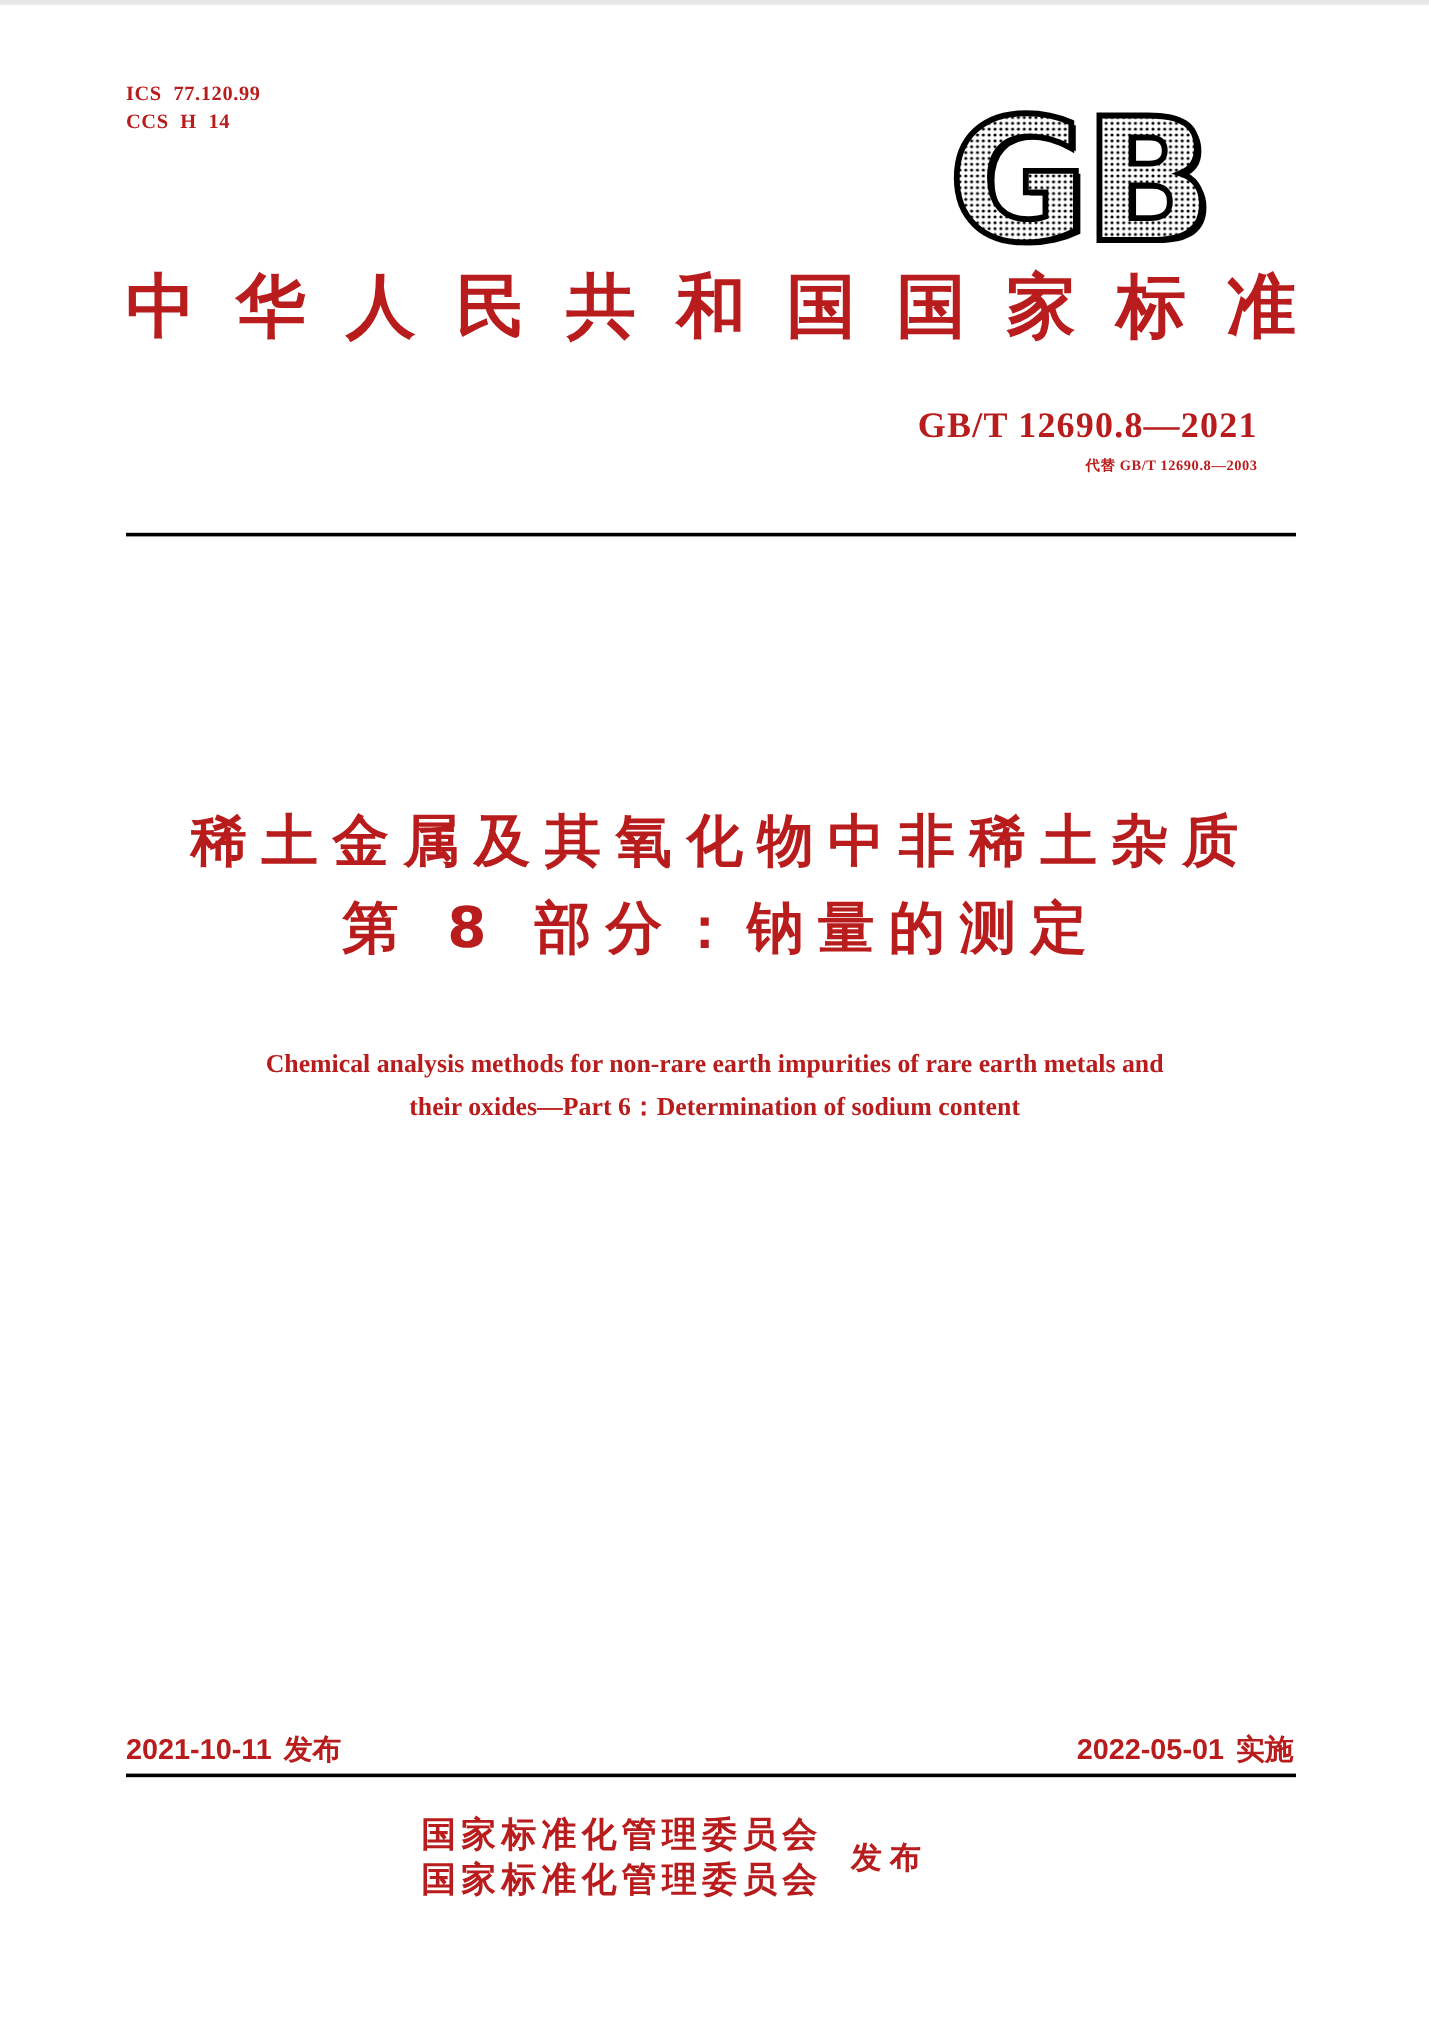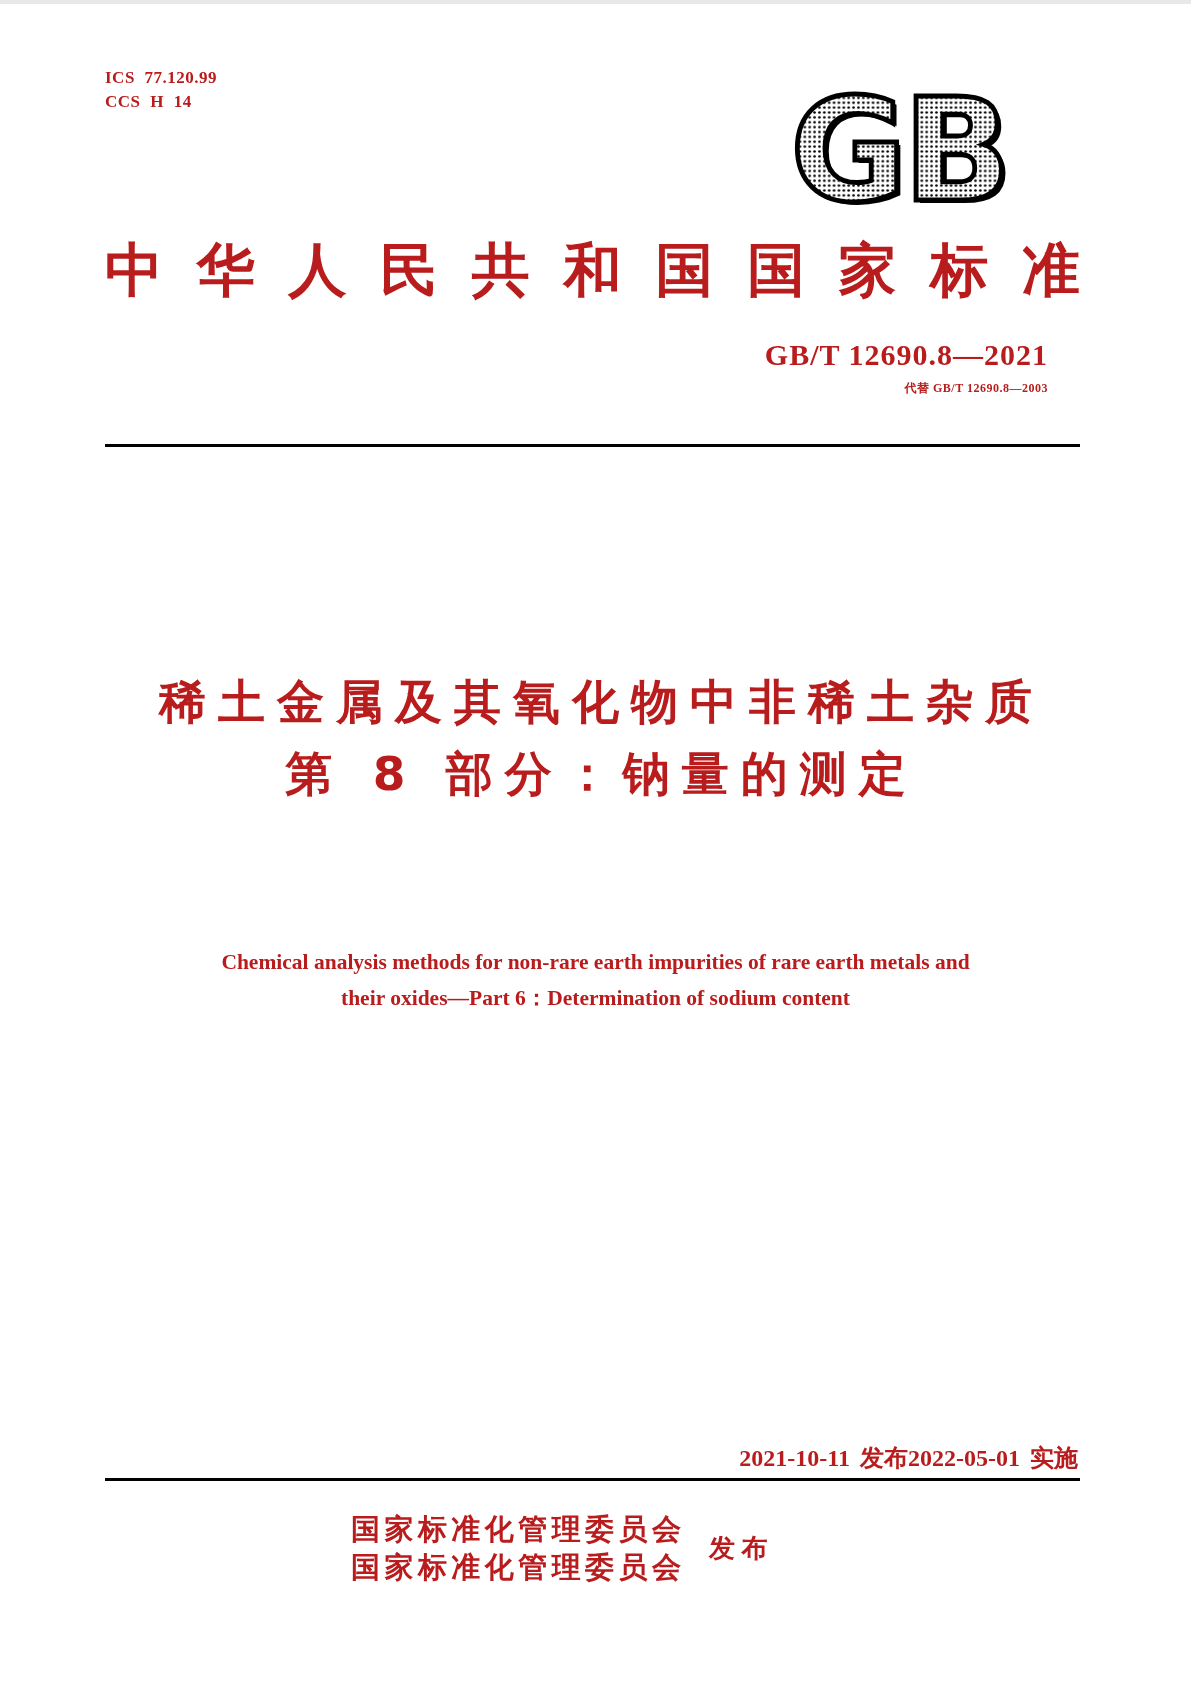--- a/index.html
+++ b/index.html
@@ -38,21 +38,21 @@
     top: 86px;
     width: 234px;
     height: 122px;
   }
   .gb-logo svg { width: 100%; height: 100%; display: block; }
 
   
   .national-title {
     position: absolute;
     left: 105px;
-    top: 227px;
+    top: 212px;
     width: 975px;
     font-family: "Liberation Serif", serif;
     font-weight: bold;
     font-size: 58px;
     line-height: 80px;
     text-align: justify;
     text-align-last: justify;
     white-space: nowrap;
   }
 
@@ -100,38 +100,38 @@
   .cn-title-line {
     letter-spacing: 12px;
     text-indent: 12px; 
     white-space: nowrap;
   }
 
   
   .en-title-block {
     position: absolute;
     left: 0;
-    top: 940px;
+    top: 864px;
     width: 100%;
     text-align: center;
     font-family: "Liberation Serif", serif;
     font-weight: bold;
     font-size: 21.5px;
     line-height: 36px;
   }
 
   
   .dates-row {
     position: absolute;
     left: 105px;
     right: 113px;
     top: 1438px;
     display: flex;
-    justify-content: flex-end;
-    font-family: Liberation Serif, serif;
+    justify-content: space-between;
+    font-family: Liberation Sans, sans-serif;
     font-weight: bold;
     font-size: 24px;
   }
   .date-group { white-space: nowrap; }
   .date-label { margin-left: 10px; font-weight: bold; }
 
   
   .issuer-block {
     position: absolute;
     left: 351px;

